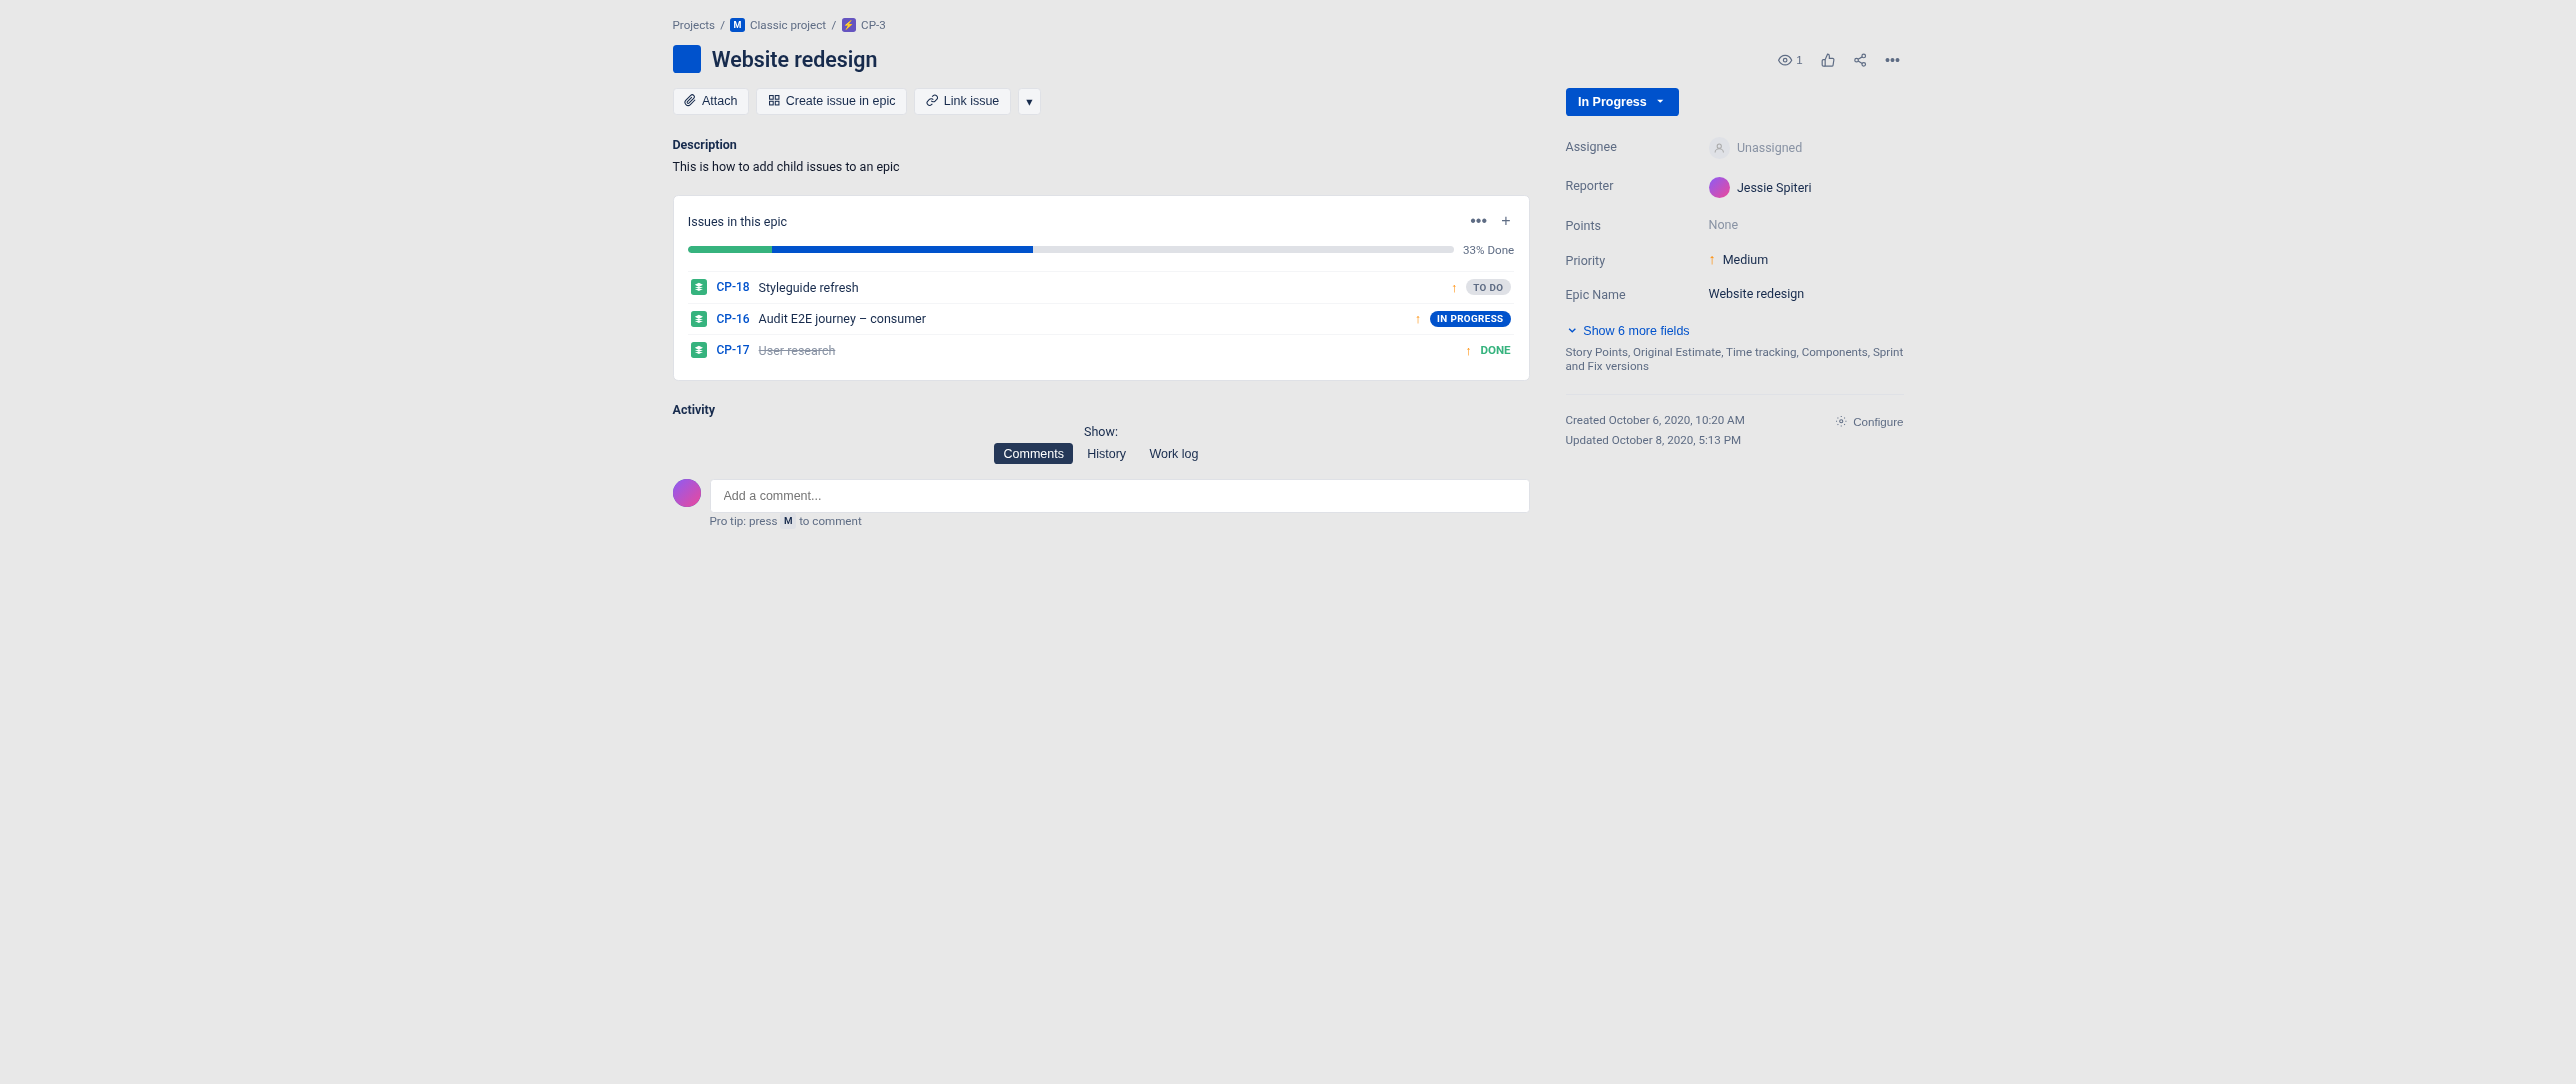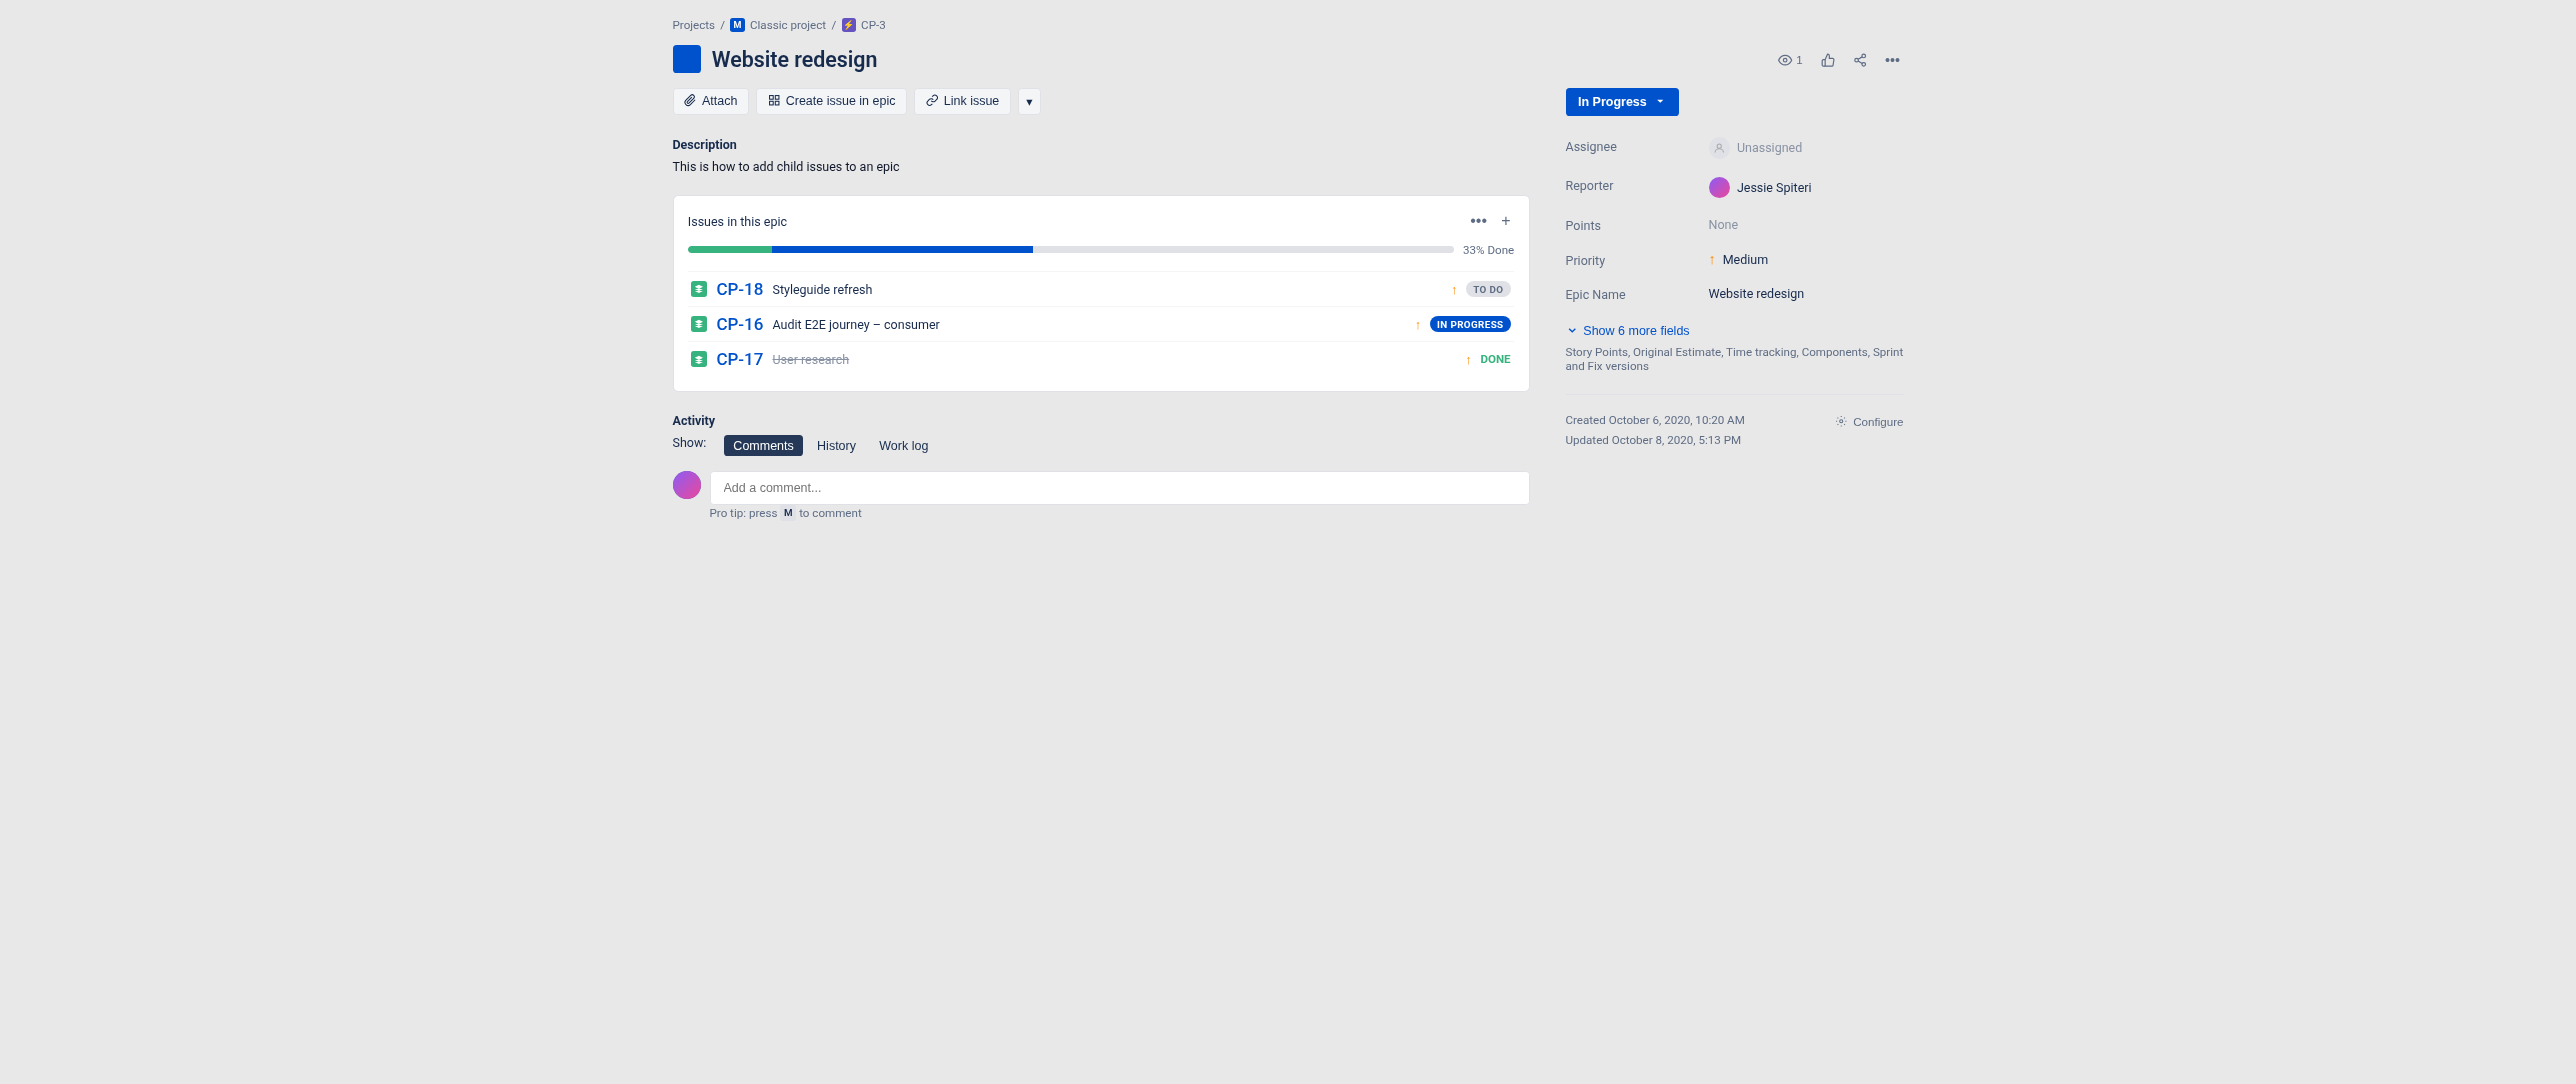--- a/index.html
+++ b/index.html
@@ -171,40 +171,40 @@
       border-top: 0.9px solid #f4f5f7;
       gap: 9px;
     }
     .issue-type-small {
       width: 16px; height: 16px;
       background: #36b37e;
       border-radius: 2.7px;
       flex-shrink: 0;
       display: flex; align-items: center; justify-content: center;
     }
-    .issue-key { color: #0052cc; font-size: 17px; font-weight: 500; cursor: pointer; white-space: nowrap; text-align: right; }
+    .issue-key { color: #0052cc; font-size: 12px; font-weight: 500; cursor: pointer; white-space: nowrap; text-align: right; }
     .issue-name { flex: 1; font-size: 12.5px; color: #172b4d; }
     .issue-name.completed { color: #8993a4; text-decoration: line-through; }
     .priority-icon { color: #ff8b00; font-size: 12.5px; }
     .status-badge {
       padding: 2.7px 7.1px;
       border-radius: 8px;
       font-size: 9.8px;
       font-weight: 700;
       letter-spacing: 0.4px;
       white-space: nowrap;
     }
     .status-todo { background: #dfe1e6; color: #5e6c84; }
     .status-inprogress { background: #0052cc; color: white; }
     .status-done { color: #36b37e; font-weight: 700; font-size: 11.6px; }
 
     
     .activity-section { margin-top: 7.1px; }
     .show-row {
-      display: flex; gap: 18px; margin-bottom: 14.3px;
+      display: flex; align-items: center; gap: 4px; margin-bottom: 14.3px; flex-direction: column;
     }
     .show-label { font-size: 12.5px; color: #172b4d; font-weight: 400; }
     .show-btn {
       padding: 3.6px 9px;
       border-radius: 3.6px;
       border: none;
       cursor: pointer;
       font-size: 12.5px;
       background: none;
       color: #172b4d;

